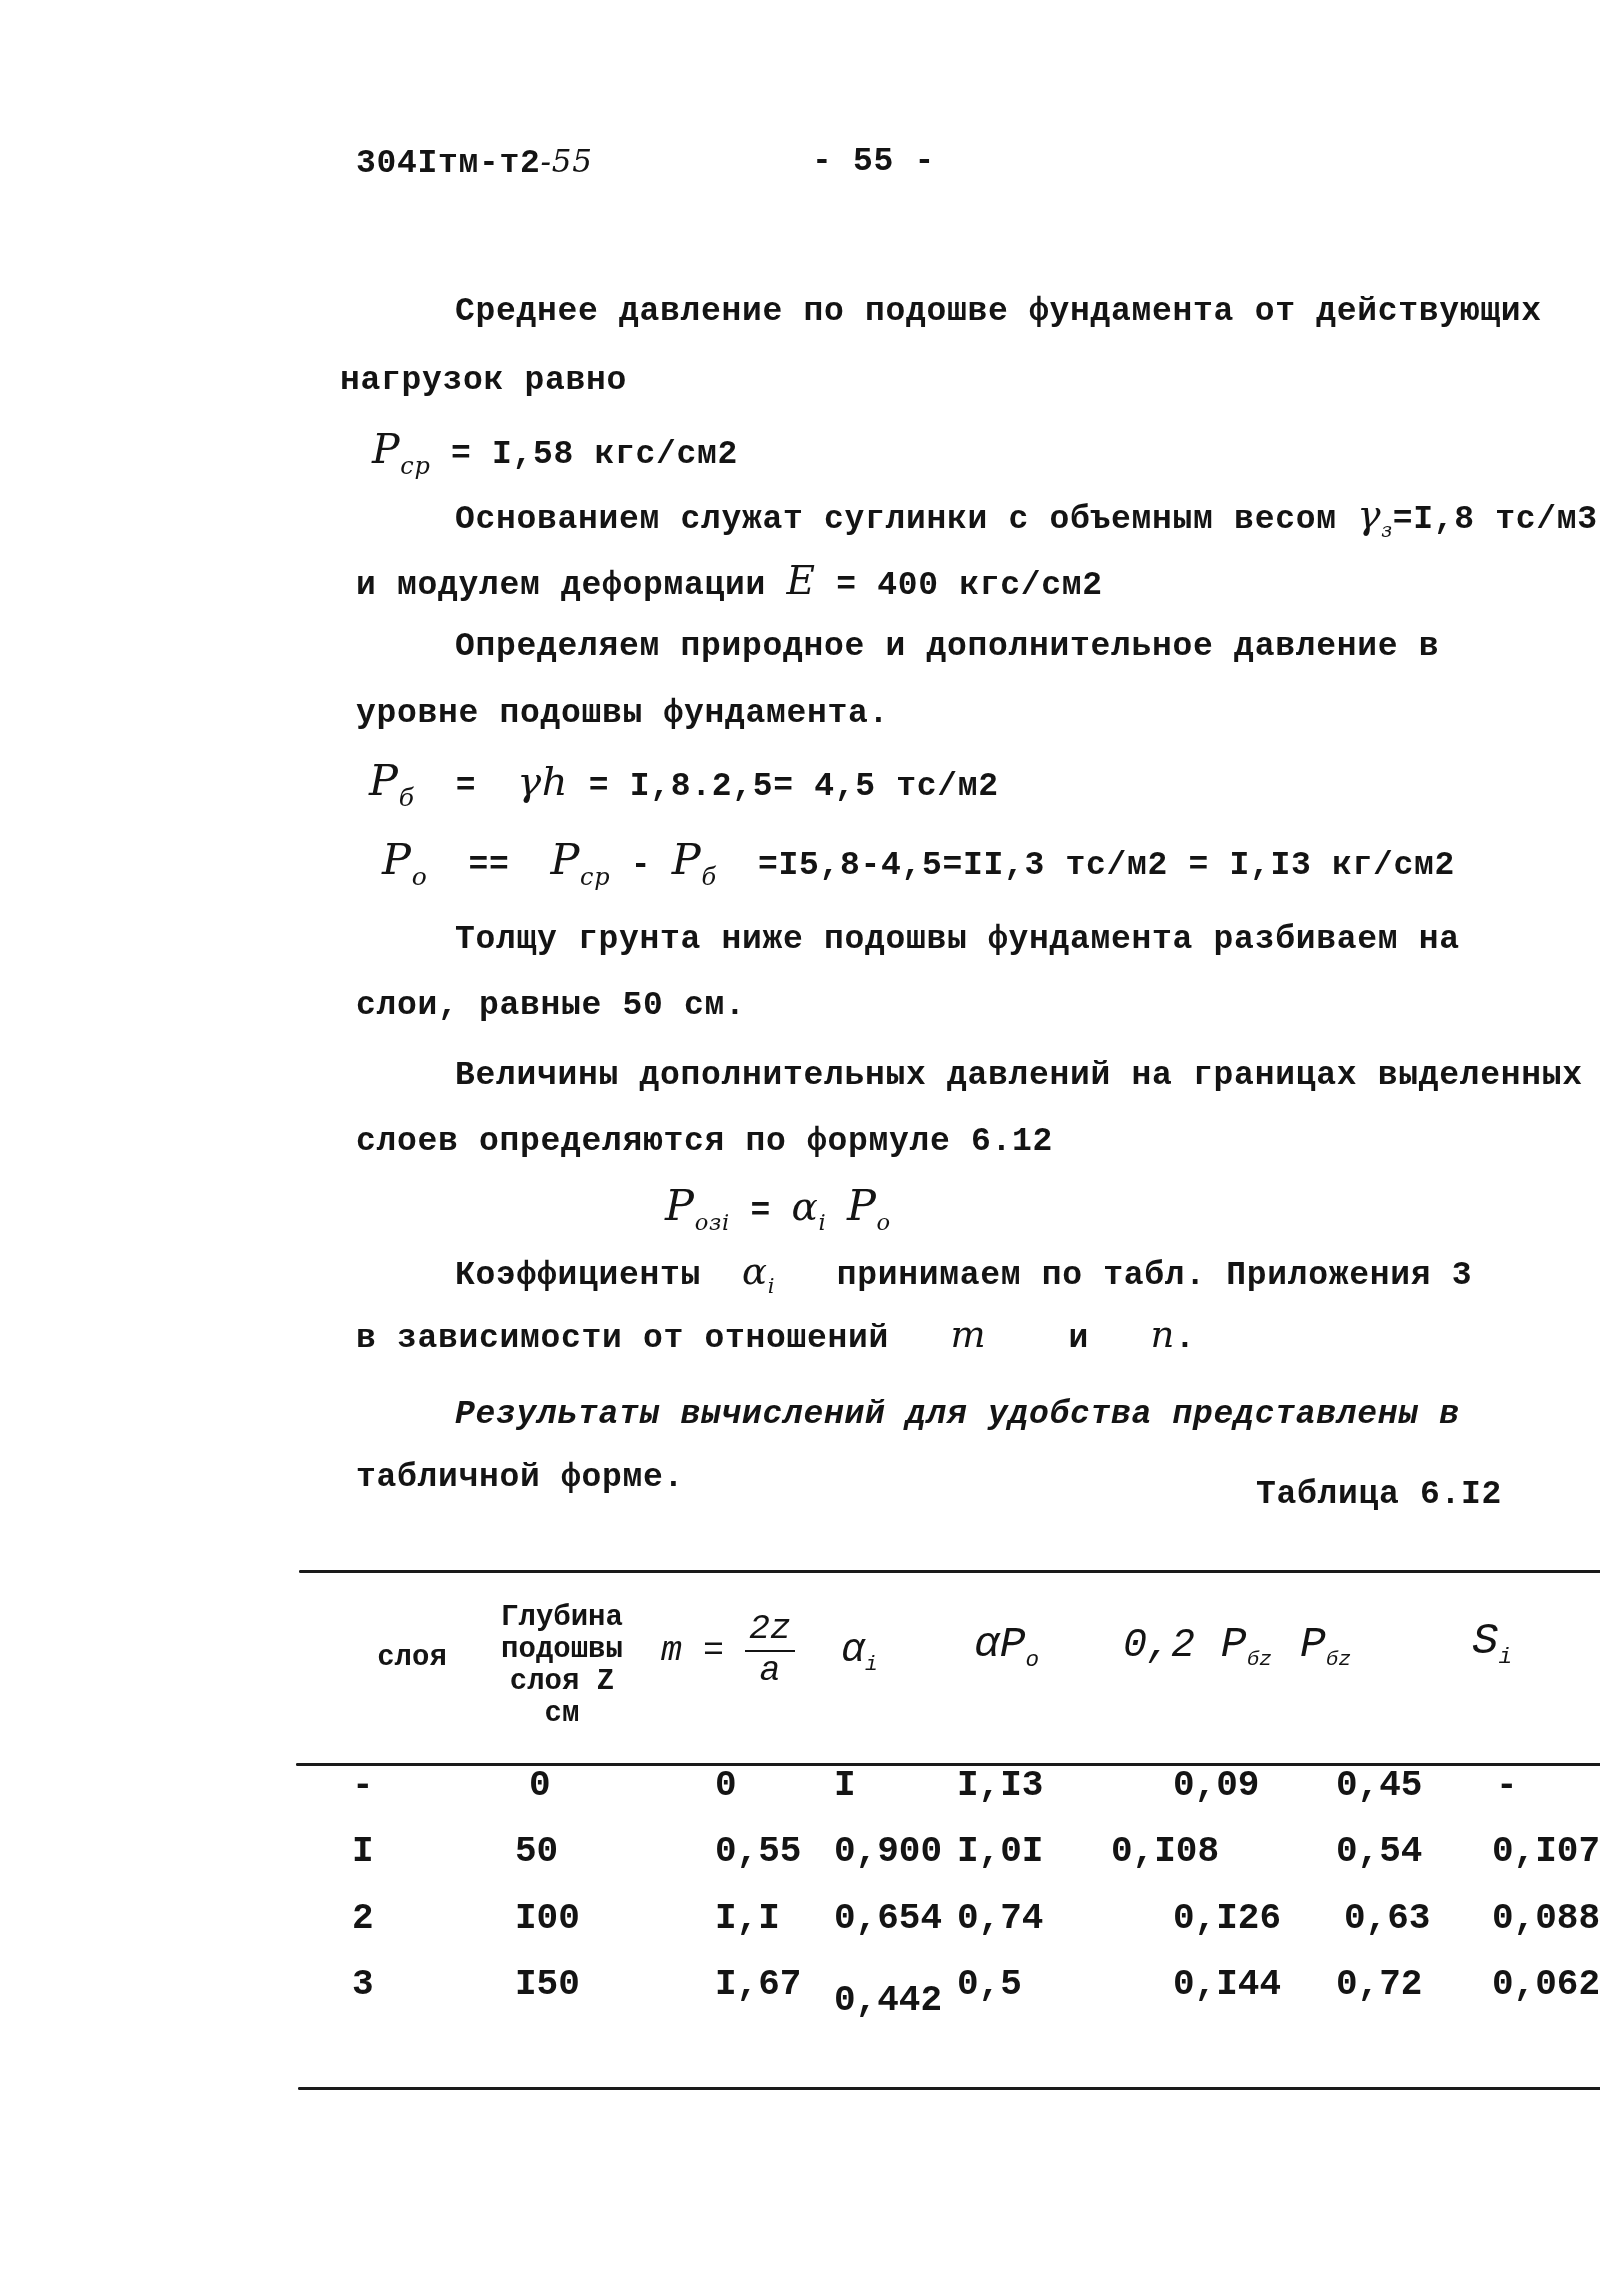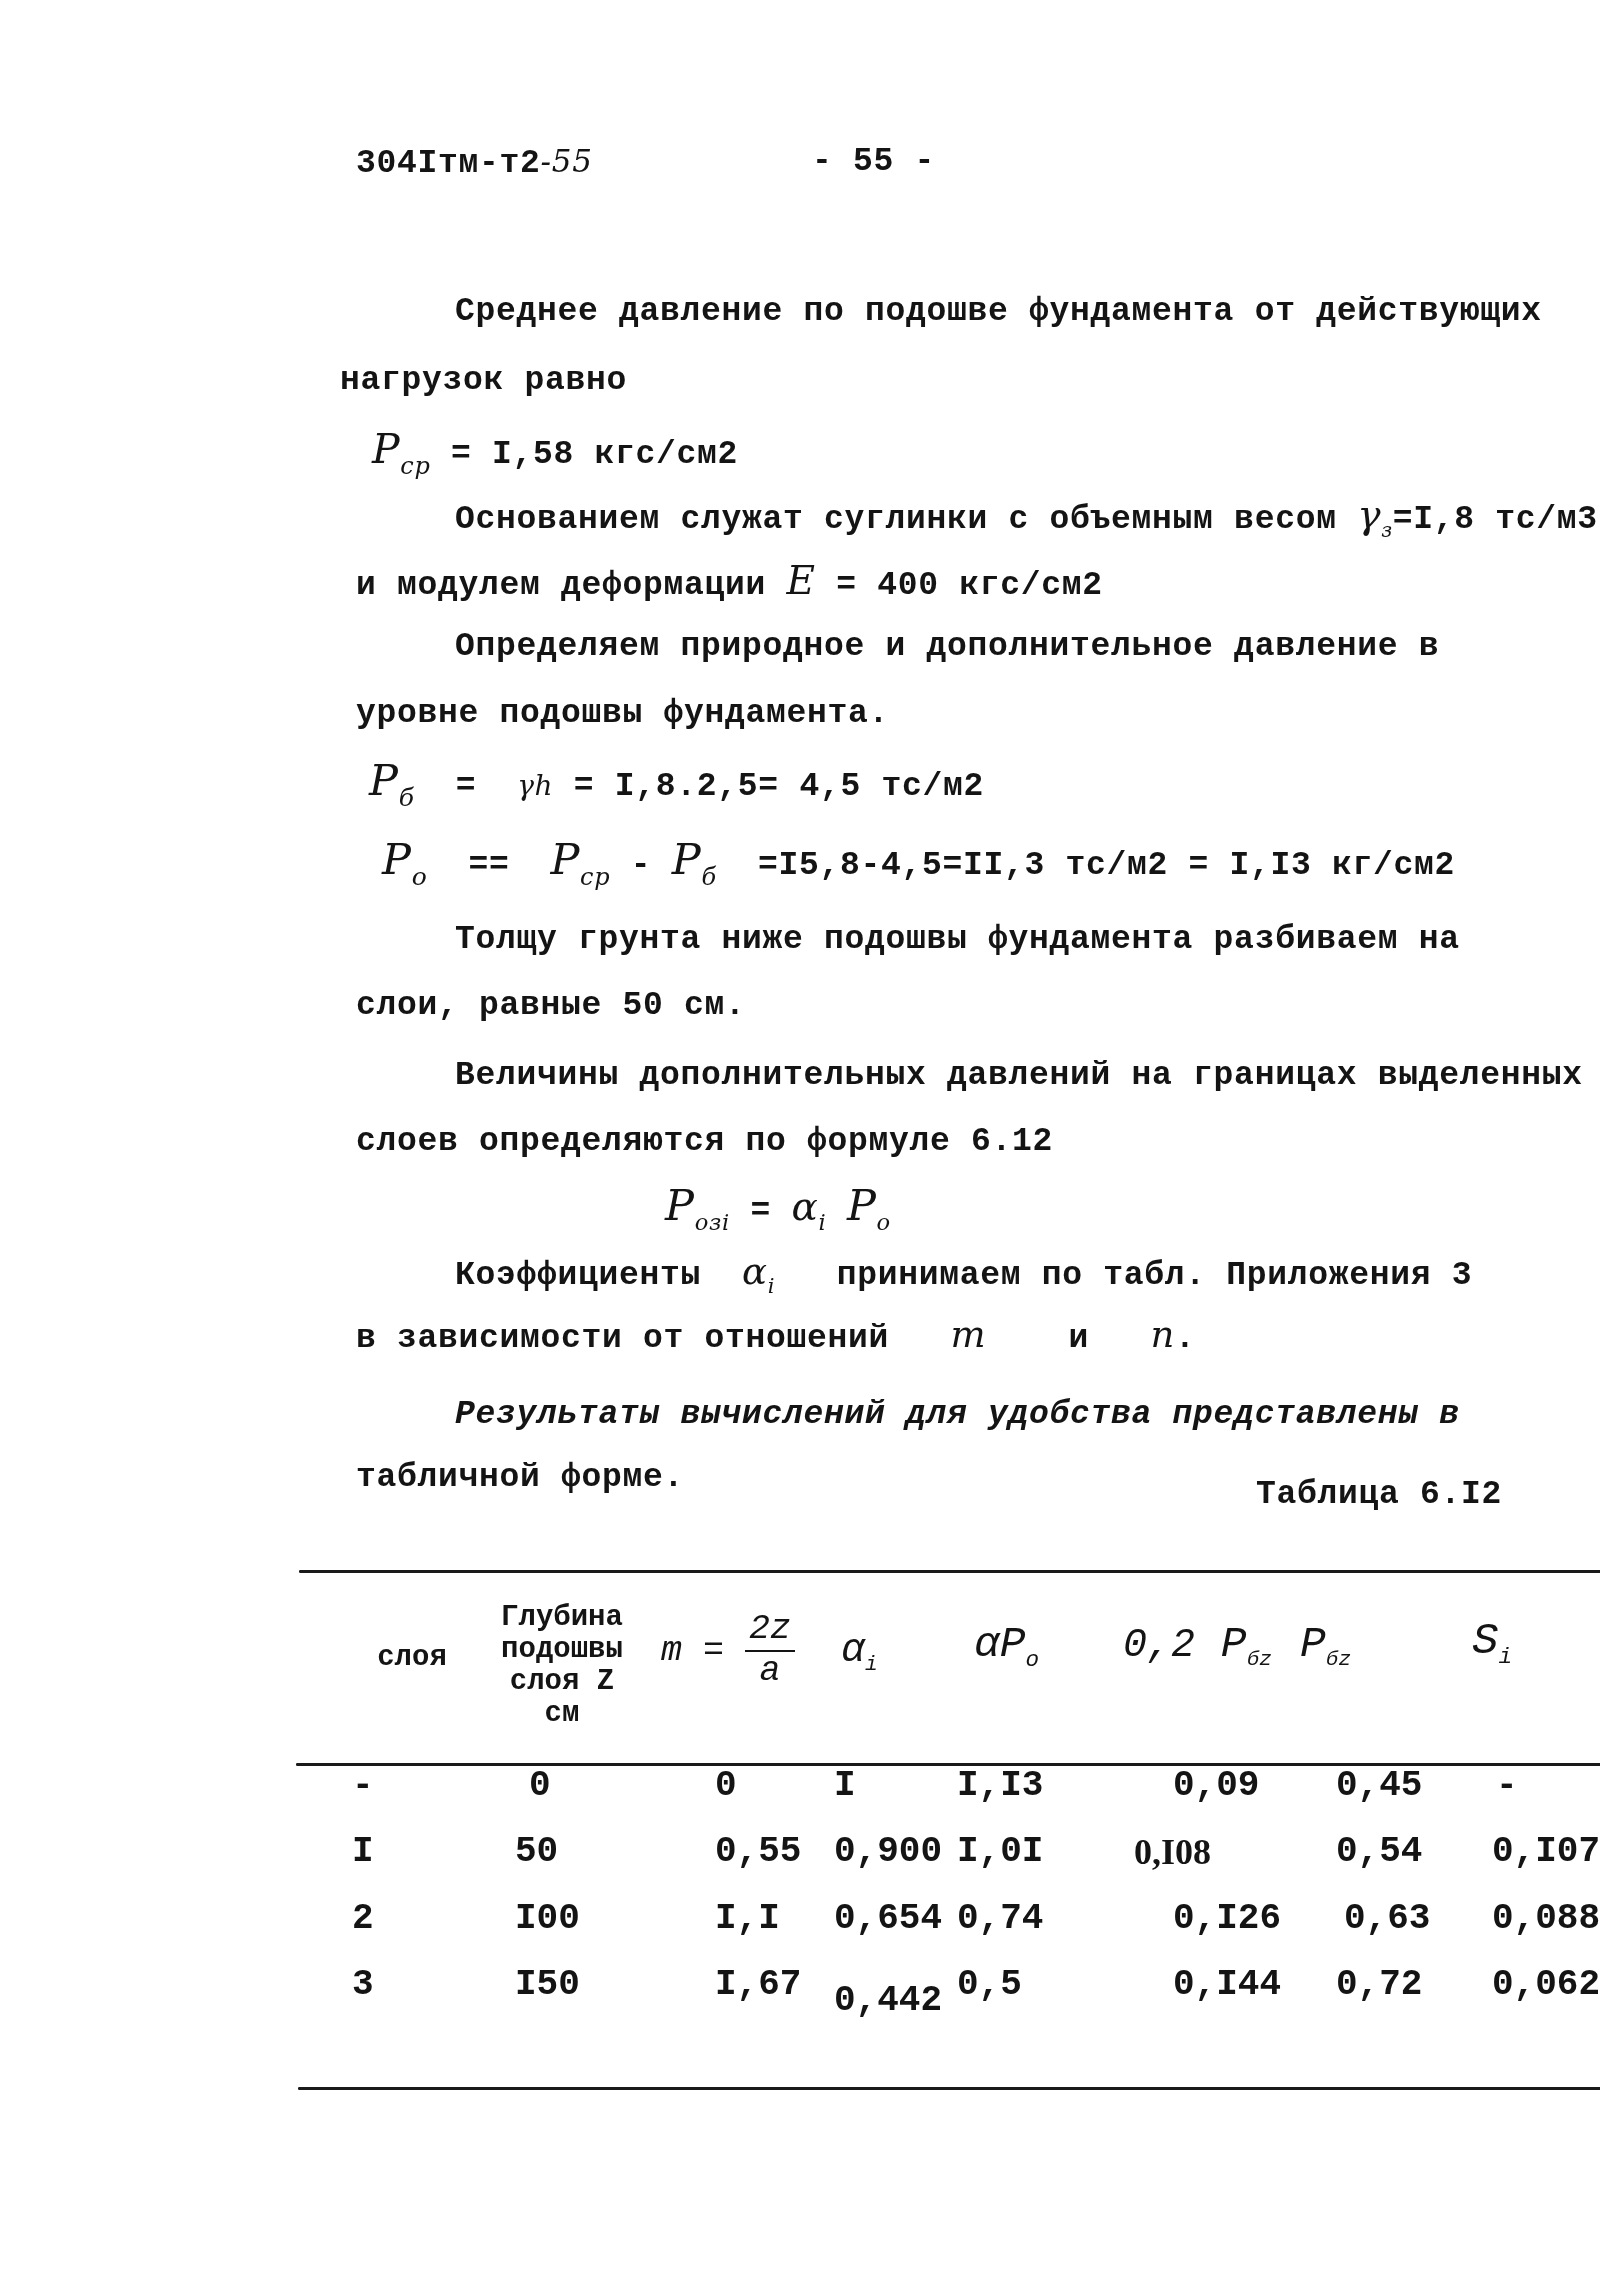--- a/index.html
+++ b/index.html
@@ -42,21 +42,21 @@
   <span>и модулем деформации</span>
   <span class="hand" style="font-size:39px;">E</span>
   <span>= 400 кгс/см2</span>
 </div>
 
 <div class="abs type" style="left:455px; top:628px;">Определяем природное и дополнительное давление в</div>
 <div class="abs type" style="left:356px; top:695px;">уровне подошвы фундамента.</div>
 <div class="abs type" style="left:369px; top:755px;">
   <span class="hand" style="font-size:43px;">P</span><span class="hand sub" style="font-size:25px;">б</span>
   <span>&nbsp;=&nbsp;</span>
-  <span class="hand" style="font-size:28px;margin-top:27px;">γh</span>
+  <span class="hand" style="font-size:40px;margin-top:27px;">γh</span>
   <span>= I,8.2,5= 4,5 тс/м2</span>
 </div>
 <div class="abs type" style="left:382px; top:834px;">
   <span class="hand" style="font-size:43px;">P</span><span class="hand sub" style="font-size:25px;">о</span>
   <span>&nbsp;==&nbsp;</span>
   <span class="hand" style="font-size:43px;">P</span><span class="hand sub" style="font-size:24px;">cp</span>
   <span>-</span>
   <span class="hand" style="font-size:43px;">P</span><span class="hand sub" style="font-size:24px;">б</span>
   &nbsp;<span>=I5,8-4,5=II,3 тс/м2 = I,I3 кг/см2</span>
 </div>
@@ -133,21 +133,21 @@
   <div class="cell" style="left:1336px; top:1765px;">0,45</div>
   <div class="cell" style="left:1496px; top:1765px;">-</div>
 </div>
 
 <div>
   <div class="cell" style="left:352px; top:1831px;">I</div>
   <div class="cell" style="left:515px; top:1831px;">50</div>
   <div class="cell" style="left:715px; top:1831px;">0,55</div>
   <div class="cell" style="left:834px; top:1831px;">0,900</div>
   <div class="cell" style="left:957px; top:1831px;">I,0I</div>
-  <div class="cell" style="left:1134px; top:1831px;font-family:Liberation Serif, serif;">0,I08</div>
+  <div class="cell" style="left:1111px; top:1831px;">0,I08</div>
   <div class="cell" style="left:1336px; top:1831px;">0,54</div>
   <div class="cell" style="left:1492px; top:1831px;">0,I07</div>
 </div>
 
 <div>
   <div class="cell" style="left:352px; top:1898px;">2</div>
   <div class="cell" style="left:515px; top:1898px;">I00</div>
   <div class="cell" style="left:715px; top:1898px;">I,I</div>
   <div class="cell" style="left:834px; top:1898px;">0,654</div>
   <div class="cell" style="left:957px; top:1898px;">0,74</div>

